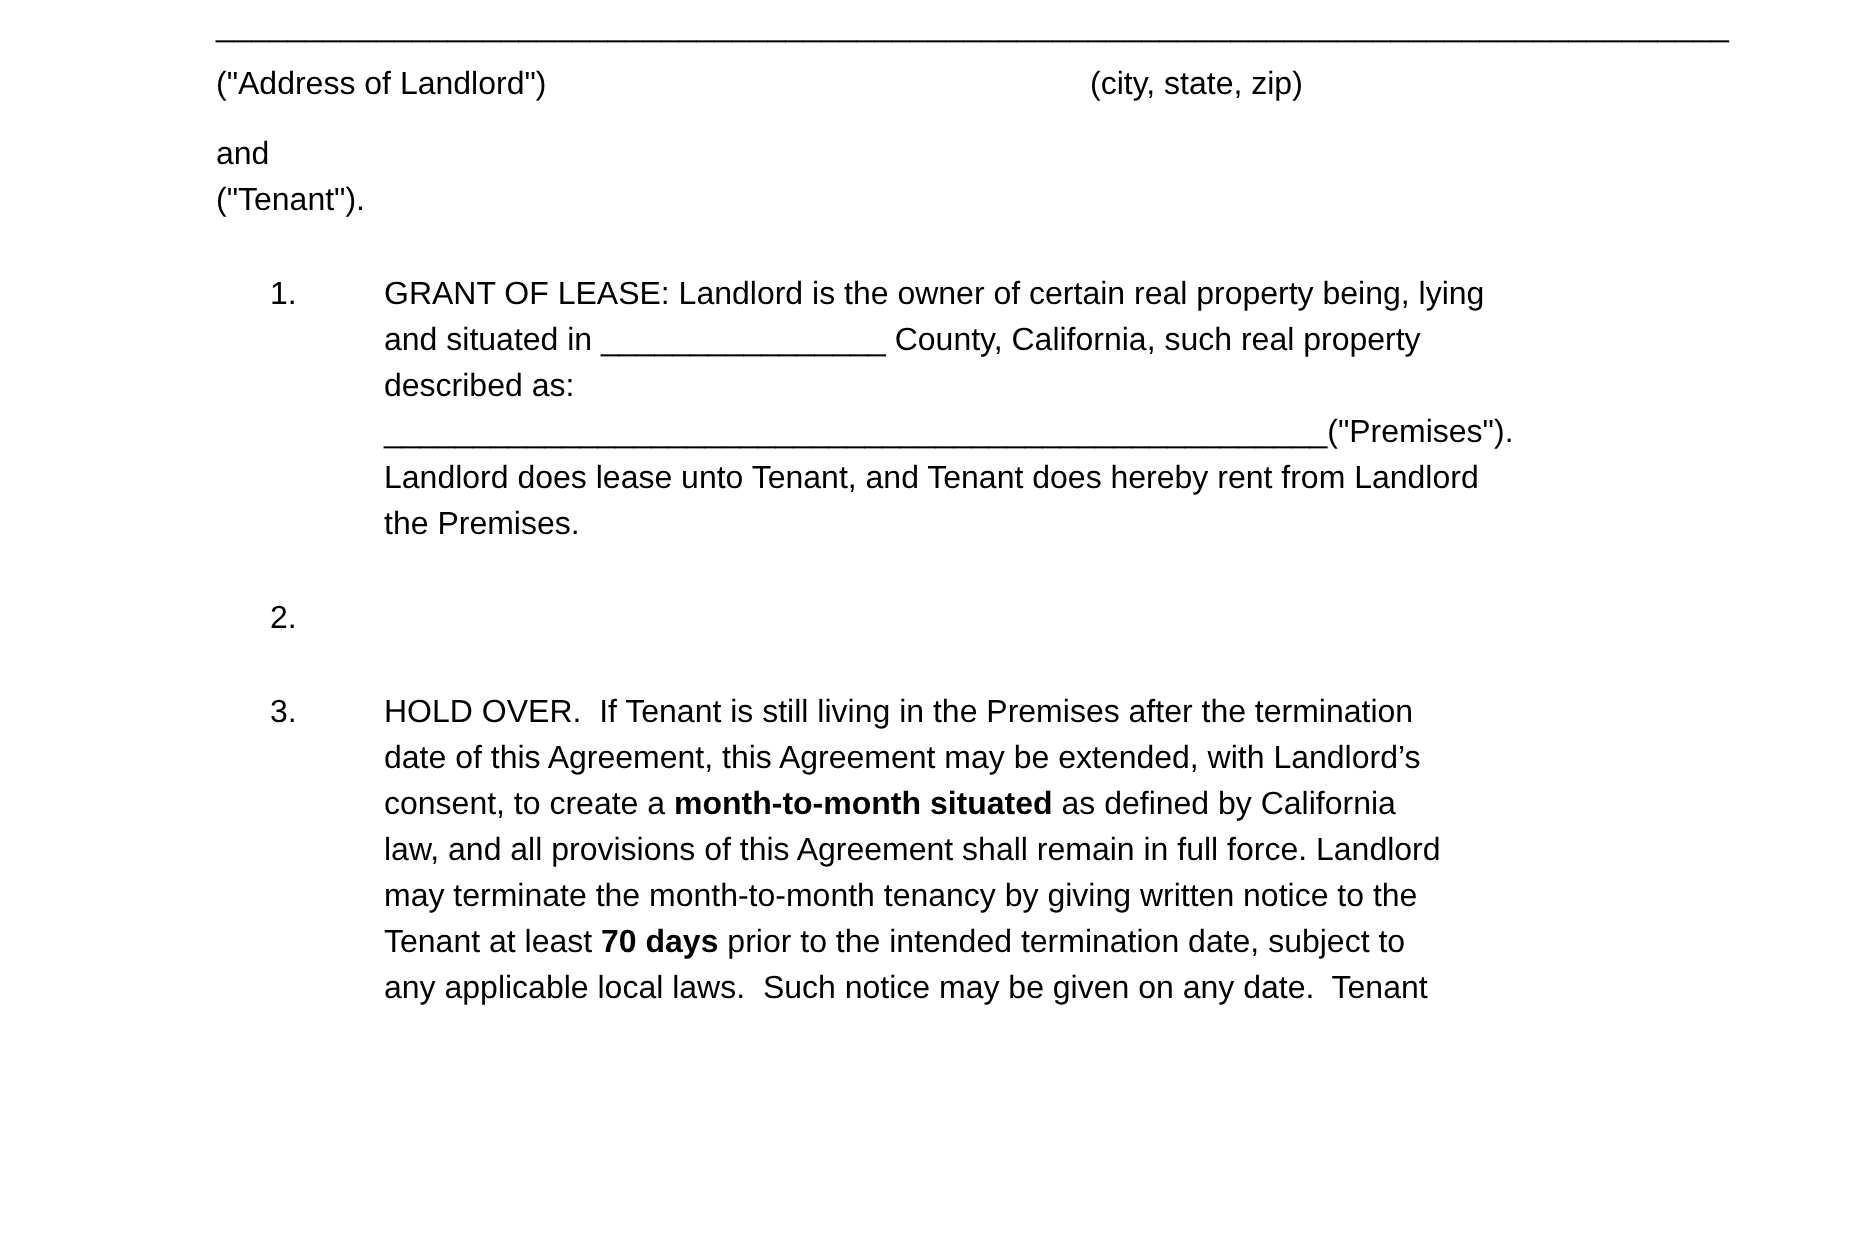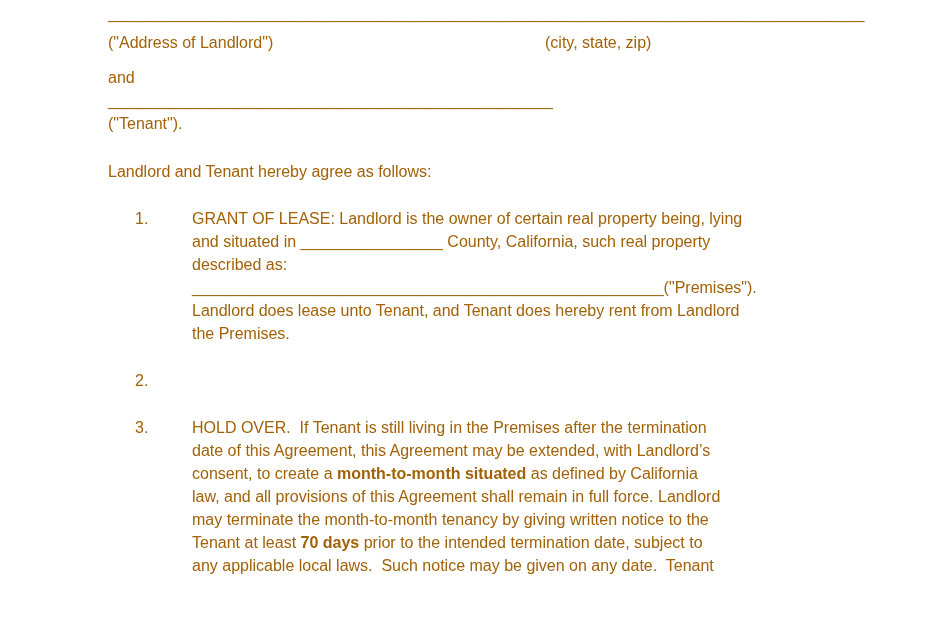--- a/index.html
+++ b/index.html
@@ -6,21 +6,21 @@
     margin: 0;
     padding: 0;
     background: #ffffff;
   }
   .page {
     position: relative;
     width: 930px;
     height: 620px;
     overflow: hidden;
     background: #ffffff;
-    color: #a16207;
+    color: #000000;
     font-family: "Liberation Sans", "DejaVu Sans", sans-serif;
     font-size: 16px;
     line-height: 23px;
     box-sizing: border-box;
     padding: 2px 20px 0 108px;
   }
   .line { white-space: pre; }
   .address-row { margin-top: 6px; }
   .address-row .left-label {
     display: inline-block;
@@ -53,25 +53,23 @@
 <div class="page">
 
   <div class="line">_____________________________________________________________________________________</div>
 
   <div class="address-row">
     <span class="left-label">("Address of Landlord")</span><span>(city, state, zip)</span>
   </div>
 
   <div class="and-text">and</div>
 
-  <div class="line tenant-blank">__________________________________________________</div>
 
   <div class="tenant-label"> ("Tenant").</div>
 
-  <div class="intro">Landlord and Tenant hereby agree as follows:</div>
 
   <div class="clause">
     <div class="clause-num">1.</div>
     <div class="clause-body">GRANT OF LEASE: Landlord is the owner of certain real property being, lying
 and situated in ________________ County, California, such real property
 described as:
 _____________________________________________________("Premises").
 Landlord does lease unto Tenant, and Tenant does hereby rent from Landlord
 the Premises.</div>
   </div>

